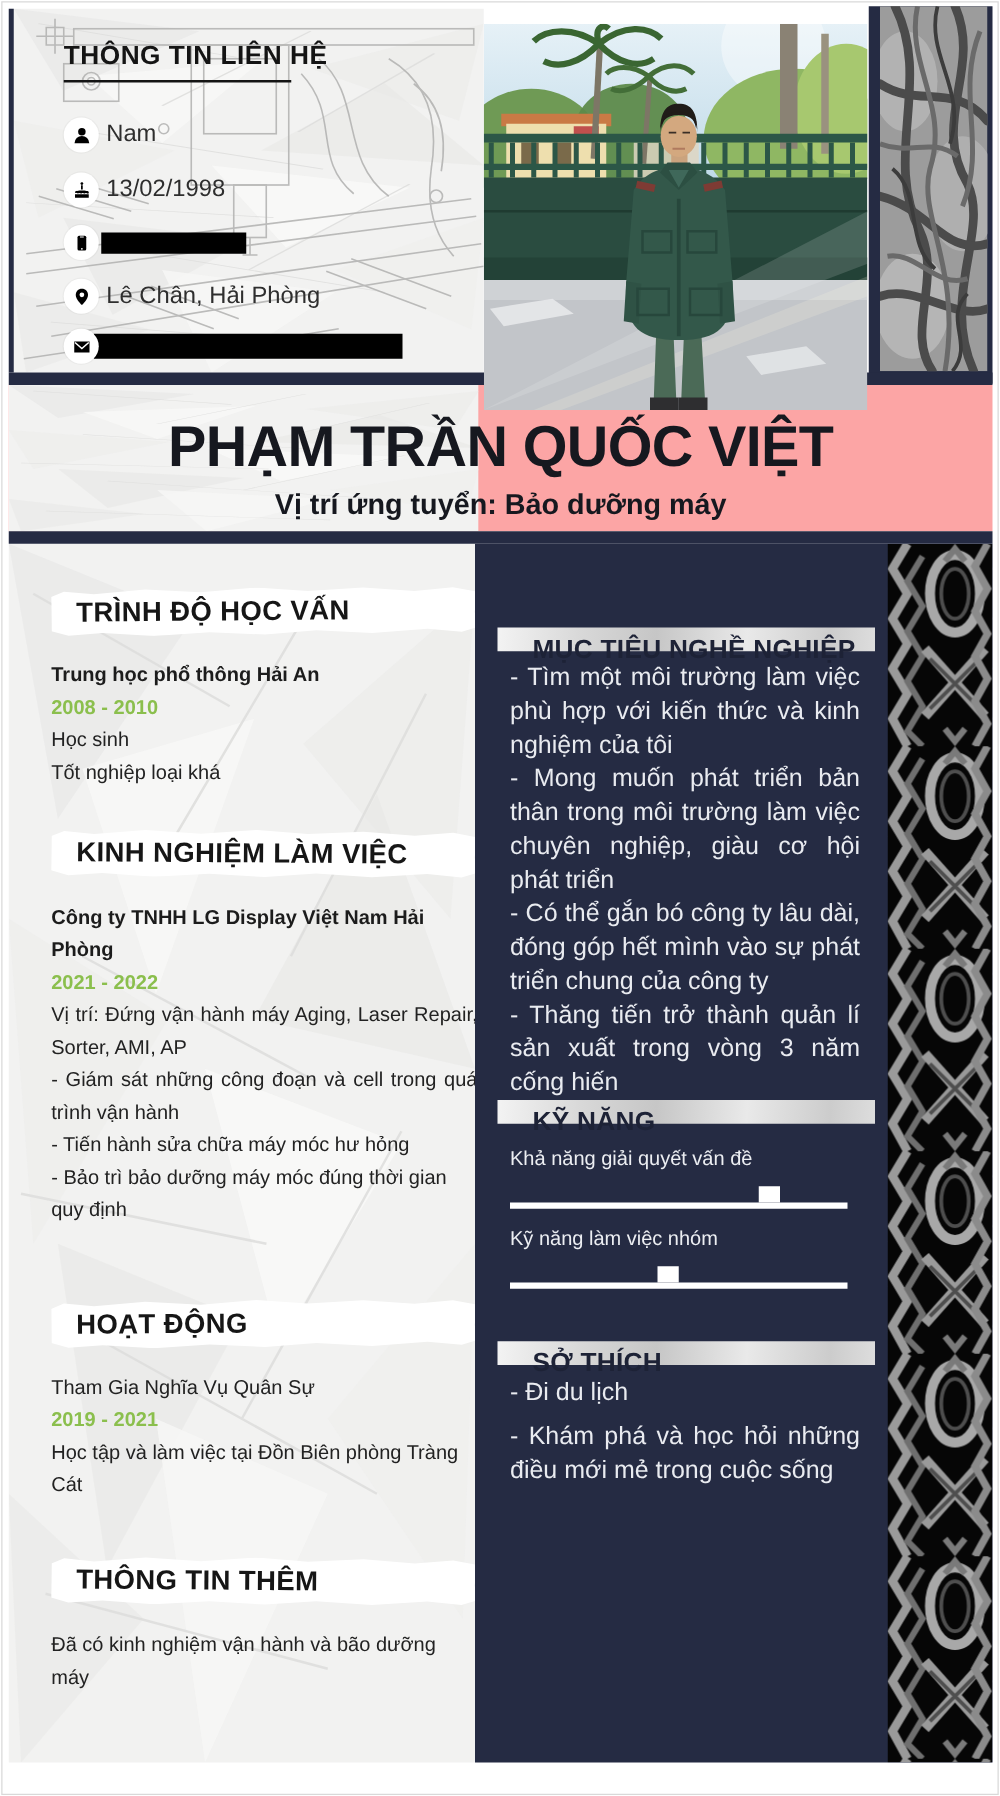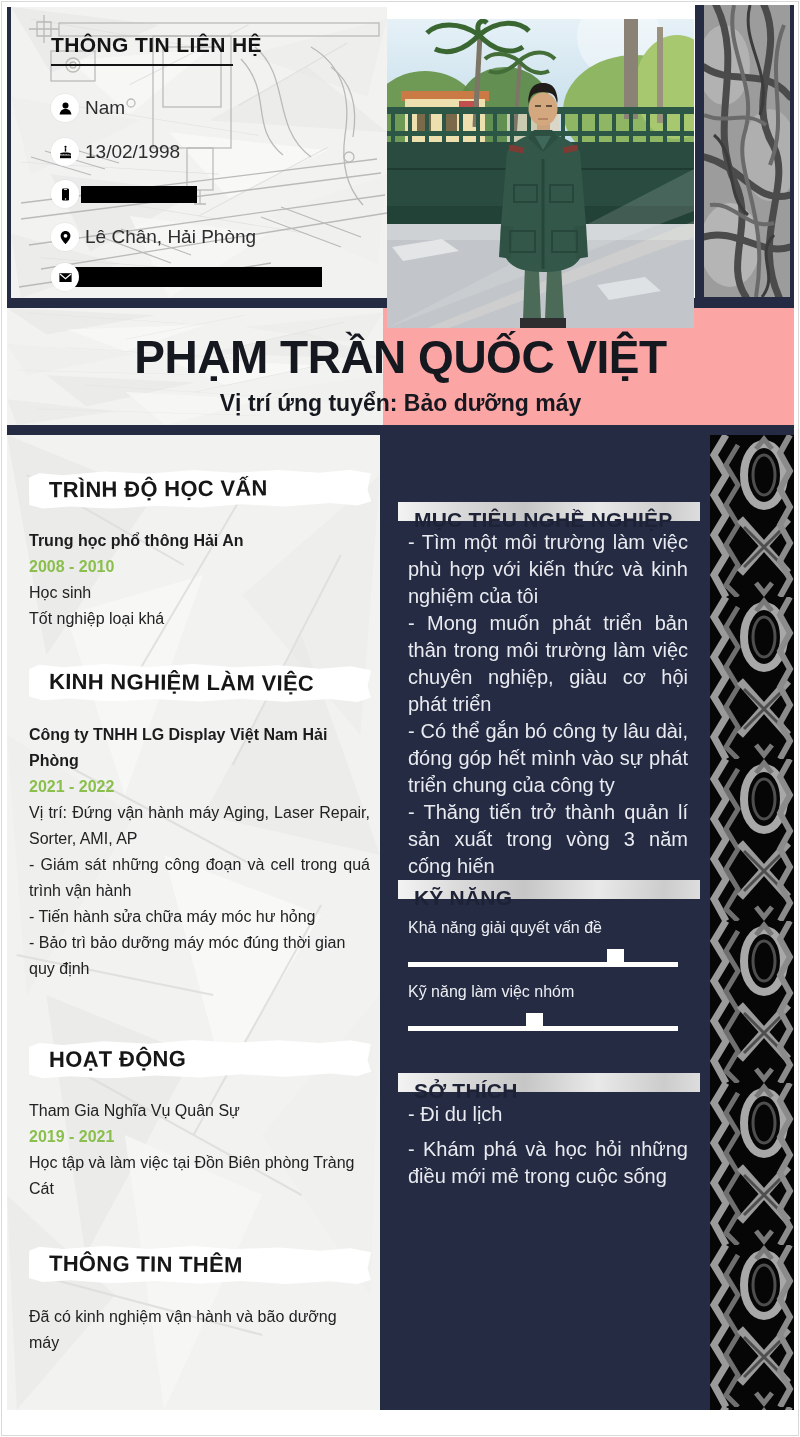--- a/index.html
+++ b/index.html
@@ -35,42 +35,42 @@
   .banner{position:absolute;left:7px;top:308px;width:787px;height:117px;background:#fca5a5;z-index:2;}
   .banner .paper-part{position:absolute;left:0;top:0;width:376px;height:117px;overflow:hidden;}
   .b-name{position:absolute;left:0;top:22px;width:100%;text-align:center;font-size:46px;font-weight:700;
           color:#16181f;letter-spacing:-.5px;z-index:2;}
   .b-sub{position:absolute;left:0;top:82px;width:100%;text-align:center;font-size:23px;font-weight:700;
          color:#16181f;z-index:2;}
 
   
   .main{position:absolute;left:7px;top:435px;width:787px;height:975px;}
   .left-col{position:absolute;left:0;top:0;width:373px;height:975px;background:#f2f2f1;overflow:hidden;}
-  .left-inner{position:relative;z-index:2;padding:35px 10px 0 22px;}
+  .left-inner{position:relative;z-index:2;padding:35px 10px 0 34px;}
   .right-col{position:absolute;left:373px;top:0;width:320px;height:975px;background:#252b43;overflow:hidden;}
   .right-inner{position:relative;padding:67px 12px 0 28px;}
   .strip-bottom{position:absolute;left:693px;top:0;width:94px;height:975px;background:#252b43;overflow:hidden;}
   .strip-bottom svg{position:absolute;left:10px;top:0;}
 
   
   .torn{position:relative;width:342px;height:38px;background:#ffffff;line-height:38px;
         padding-left:20px;box-sizing:border-box;font-size:22px;font-weight:700;color:#161616;
         letter-spacing:.3px;margin-bottom:20px;
         clip-path:polygon(0% 16%,3% 5%,10% 11%,22% 2%,35% 9%,48% 0%,60% 8%,73% 2%,85% 10%,94% 3%,100% 13%,
                           99% 55%,100% 86%,96% 97%,88% 90%,75% 98%,62% 91%,50% 99%,37% 93%,24% 100%,12% 93%,4% 98%,0% 88%);}
   .t1{transform:rotate(-.5deg);} .t2{transform:rotate(.4deg);} .t3{transform:rotate(-.35deg);} .t4{transform:rotate(.45deg);}
   .lp{margin:0;width:341px;font-size:16px;line-height:26px;color:#222;text-align:justify;}
   .lp.title{font-weight:700;color:#1c1c1c;}
   .lp.plain{text-align:left;}
   .period{margin:0;font-size:16px;line-height:26px;font-weight:700;color:#8bbf4d;}
   .gap32{margin-top:32px;} .gap58{margin-top:58px;} .gap44{margin-top:44px;}
 
   
   .rhead{position:relative;margin-left:-10px;width:302px;height:19px;line-height:36px;box-sizing:border-box;
-         padding-left:16px;font-size:21px;font-weight:700;color:#1d2236;letter-spacing:.2px;
+         padding-left:28px;font-size:21px;font-weight:700;color:#1d2236;letter-spacing:.2px;
          background:linear-gradient(93deg,#f3f3f3 0%,#d8d8d8 22%,#c6c6c6 42%,#e9e9e9 66%,#cccccc 88%,#dddddd 100%);}
   .rp{margin:0;width:280px;font-size:20px;line-height:27px;color:#e9ebf0;text-align:justify;}
   .robj{margin-top:8px;}
   .skills-block{}
   .skill{margin-top:18px;width:270px;}
   .skill + .skill{margin-top:14px;}
   .sk-label{font-size:16px;line-height:22px;color:#eceef2;}
   .sk-track{position:relative;margin-top:10px;height:18px;}
   .sk-line{position:absolute;left:0;bottom:0;width:100%;height:5px;background:#ffffff;}
   .sk-knob{position:absolute;bottom:5px;width:17px;height:13px;background:#ffffff;}

